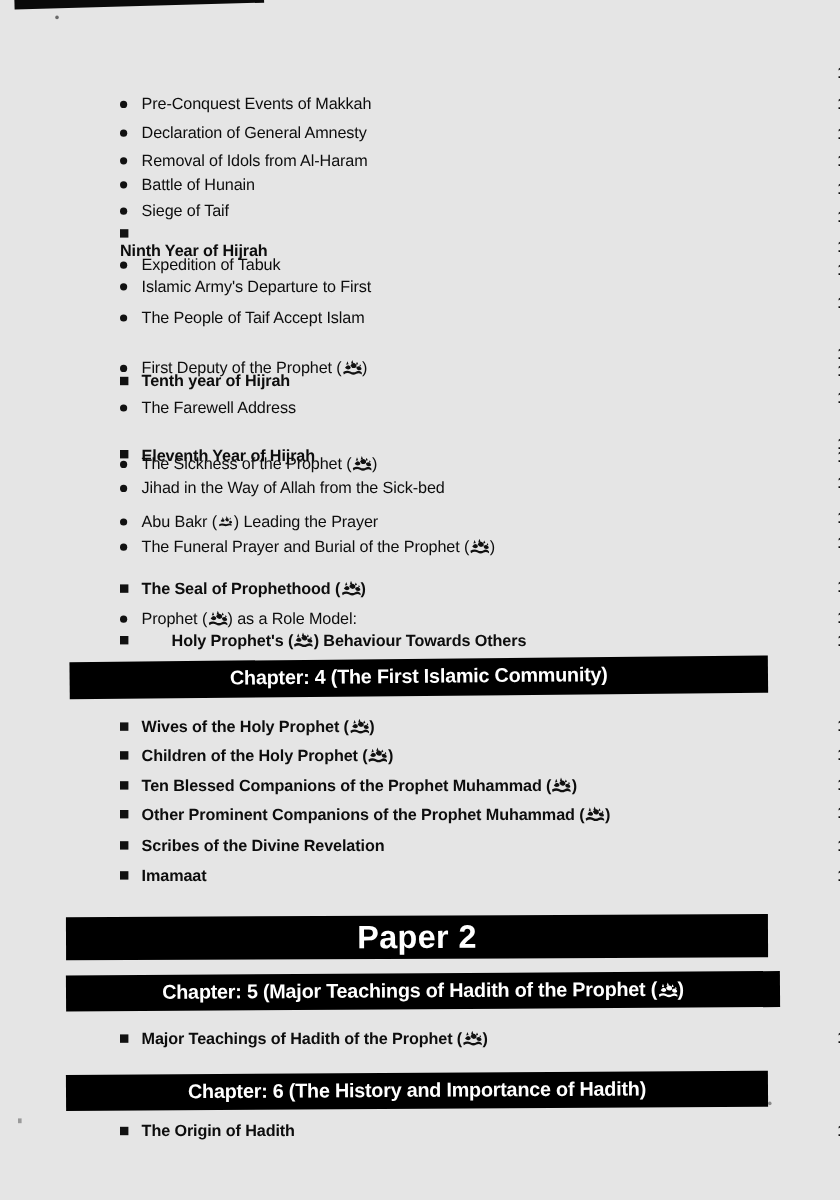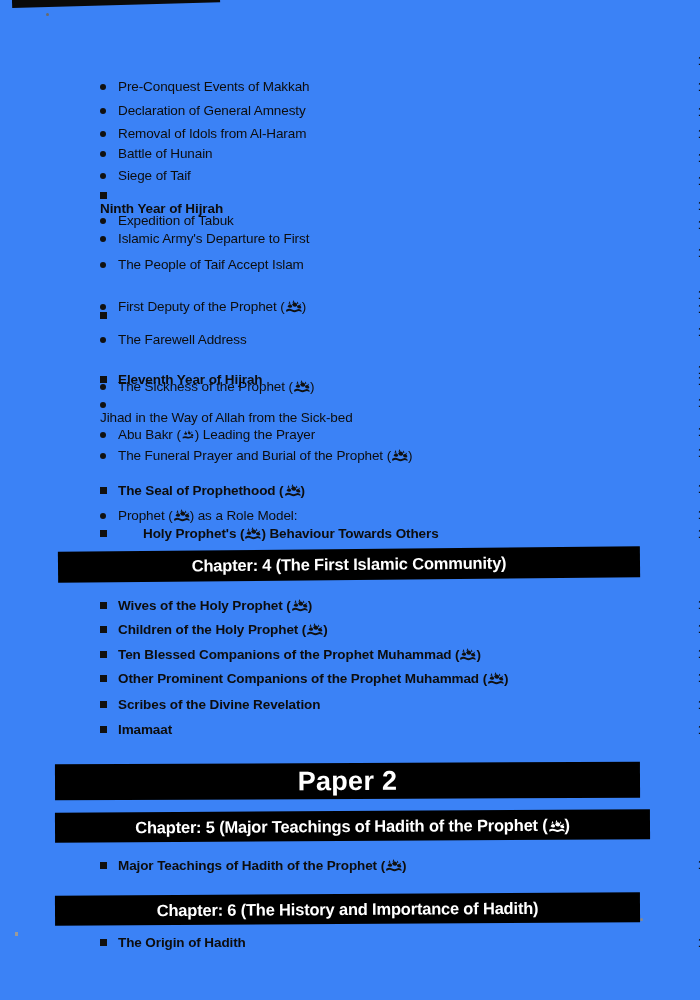--- a/index.html
+++ b/index.html
@@ -14,21 +14,21 @@
     position: relative;
     overflow: hidden;
     font-family: "Liberation Sans", sans-serif;
     color: #0d0d0d;
   }
 
   
   #page {
     position: absolute;
     inset: 0;
-    background: #3b82f6;
+    background: #e5e5e5;
     padding-left: 12px;
   }
 
   
   .scan-artifact {
     position: absolute;
     left: 12px;
     top: -6px;
     width: 208px;
     height: 14px;
@@ -224,20 +224,21 @@
         <span class="bullet"><span class="dot"></span></span>
         <span class="entry-title">First Deputy of the Prophet (<span class="salut"><svg viewBox="0 0 34 30">
               <g fill="#111">
                 <path d="M2 22 q6 -4 12 -1 q5 3 10 0 q5 -3 9 2 l0 3 q-5 -3 -9 -1 q-5 3 -10 0 q-5 -3 -11 1 z M5 15 q4 -7 8 -3 q3 3 0 5 q-4 2 -8 -2 z M14 11 q5 -7 9 -2 q3 4 -1 6 q-5 2 -8 -4 z M24 14 q5 -4 8 1 q2 4 -3 4 q-5 0 -5 -5 z M9 4 l2 5 l-4 1 z M17 2 l2 5 l-4 1 z M25 5 l2 4 l-4 1 z M30 9 l2 3 l-3 1 z"></path>
               </g>
             </svg></span>)</span>
         <span class="page-num" style="top: -11px;">114</span>
       </div>
       <div class="toc-row bold" style="top: 311px;">
         <span class="bullet"><span class="sq"></span></span>
+        <span class="entry-title">Tenth year of Hijrah</span>
         <span class="page-num" style="top: -9px;">115</span>
       </div>
       <div class="toc-row" style="top: 333px;">
         <span class="bullet"><span class="dot"></span></span>
         <span class="entry-title">The Farewell Address</span>
         <span class="page-num" style="top: -8px;">115</span>
       </div>
       <div class="toc-row bold" style="top: 369px; align-items: center;">
         <span class="bullet"><span class="sq"></span></span>
         <span class="entry-title">Eleventh Year of Hijrah</span>
@@ -245,21 +246,21 @@
       </div>
       <div class="toc-row" style="top: 379px;">
         <span class="bullet"><span class="dot"></span></span>
         <span class="entry-title">The Sickness of the Prophet (<span class="salut"><svg viewBox="0 0 34 30">
               <g fill="#111">
                 <path d="M2 22 q6 -4 12 -1 q5 3 10 0 q5 -3 9 2 l0 3 q-5 -3 -9 -1 q-5 3 -10 0 q-5 -3 -11 1 z M5 15 q4 -7 8 -3 q3 3 0 5 q-4 2 -8 -2 z M14 11 q5 -7 9 -2 q3 4 -1 6 q-5 2 -8 -4 z M24 14 q5 -4 8 1 q2 4 -3 4 q-5 0 -5 -5 z M9 4 l2 5 l-4 1 z M17 2 l2 5 l-4 1 z M25 5 l2 4 l-4 1 z M30 9 l2 3 l-3 1 z"></path>
               </g>
             </svg></span>)</span>
         <span class="page-num" style="top: -5px;">116</span>
       </div>
-      <div class="toc-row" style="top: 400px; flex-direction: column;">
+      <div class="toc-row" style="top: 400px;">
         <span class="bullet"><span class="dot"></span></span>
         <span class="entry-title">Jihad in the Way of Allah from the Sick-bed</span>
         <span class="page-num" style="top: -4px;">117</span>
       </div>
       <div class="toc-row" style="top: 428px;">
         <span class="bullet"><span class="dot"></span></span>
         <span class="entry-title">Abu Bakr (<span class="salut small"><svg viewBox="0 0 34 30">
               <g fill="#111">
                 <path d="M4 21 q5 -3 10 -1 q4 2 8 0 q4 -2 7 1 l0 3 q-4 -2 -8 0 q-4 2 -8 0 q-4 -2 -9 1 z M7 14 q3 -6 7 -3 q2 2 0 4 q-3 2 -7 -1 z M16 11 q4 -5 7 -1 q2 3 -1 5 q-4 1 -6 -4 z M24 15 q4 -3 6 1 q1 3 -3 3 q-3 0 -3 -4 z M11 6 l2 4 l-3 1 z M19 4 l2 4 l-3 1 z M26 7 l2 3 l-3 1 z"></path>
               </g>

